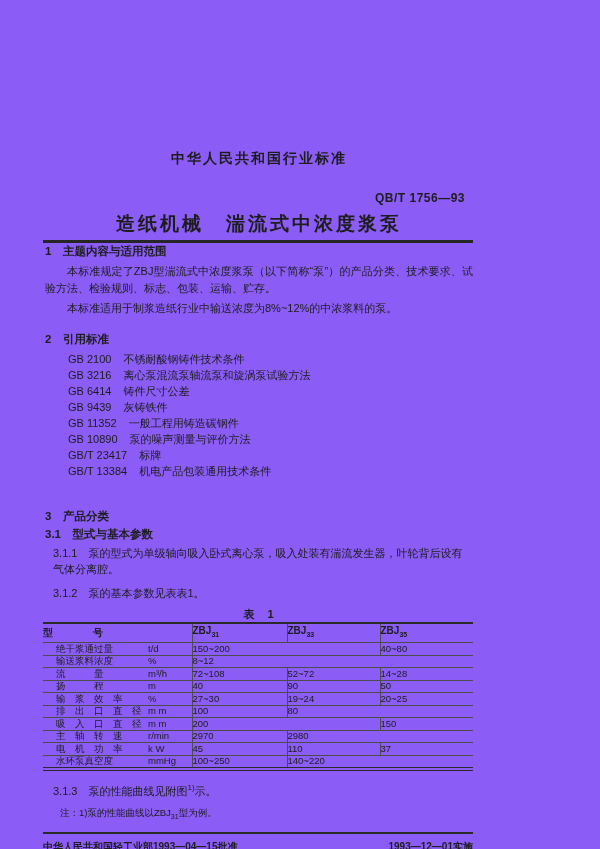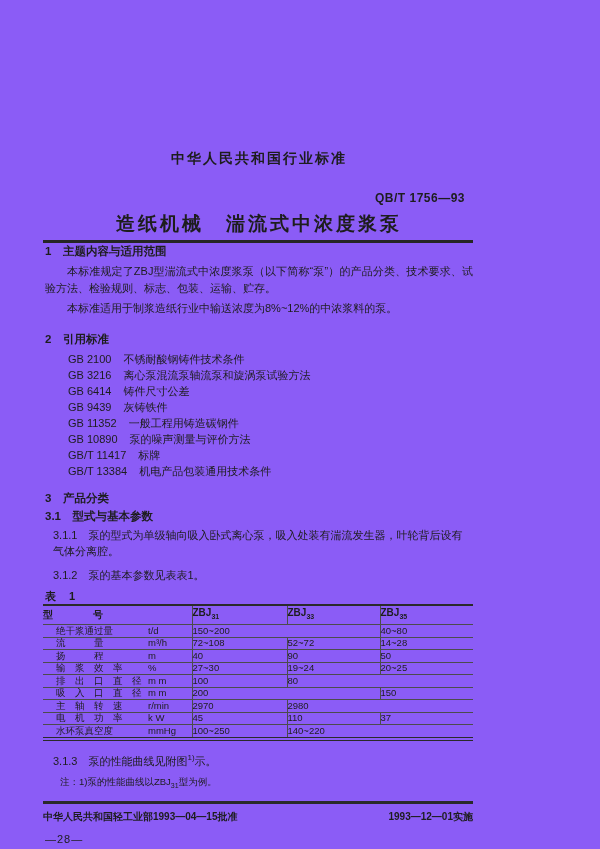--- a/index.html
+++ b/index.html
@@ -35,41 +35,41 @@
   }
   .title-rule{
     margin-top:6px;margin-left:-2px;width:430px;height:3px;
     background:#262626;
   }
   .sec-heading{
     font-size:11.5px;font-weight:bold;line-height:12px;
   }
   .m-sec1{margin-top:2px;}
   .m-sec2{margin-top:16px;}
-  .m-sec3{margin-top:13px;}
+  .m-sec3{margin-top:31px;}
   .m-sub31{margin-top:6px;}
   .para{
     font-size:11px;line-height:17px;margin:0;
     text-align:justify;
   }
   .indent{text-indent:2em;}
   .p1{margin-top:6px;}
   .p2{margin-top:3px;}
   .clause{font-size:11px;line-height:16px;margin:8px;}
   .c311{margin-top:5px;}
   .c312{margin-top:4px;}
   .c313{margin-top:9px;}
   .ref-list{margin-top:6px;}
   .ref-item{
     font-size:11px;line-height:16px;padding-left:23px;
   }
   .ref-code{display:inline-block;margin-right:12px;}
   .tbl-caption{
     margin-top:0;font-size:11px;font-weight:bold;
-    letter-spacing:1px;line-height:11px;
+    text-align:center;letter-spacing:1px;line-height:11px;
   }
   table.t1{
     margin-top:2px;margin-left:-2px;
     width:430px;
     border-collapse:collapse;
     border-top:2.5px solid #2a2a2a;
     border-bottom:4px double #2a2a2a;
   }
   table.t1 td{
     border-bottom:1px solid #4c4c4c;
@@ -122,21 +122,21 @@
     <p class="para indent p2">本标准适用于制浆造纸行业中输送浓度为8%~12%的中浓浆料的泵。</p>
 
     <div class="sec-heading m-sec2">2　引用标准</div>
     <div class="ref-list">
         <div class="ref-item"><span class="ref-code">GB 2100</span><span>不锈耐酸钢铸件技术条件</span></div>
         <div class="ref-item"><span class="ref-code">GB 3216</span><span>离心泵混流泵轴流泵和旋涡泵试验方法</span></div>
         <div class="ref-item"><span class="ref-code">GB 6414</span><span>铸件尺寸公差</span></div>
         <div class="ref-item"><span class="ref-code">GB 9439</span><span>灰铸铁件</span></div>
         <div class="ref-item"><span class="ref-code">GB 11352</span><span>一般工程用铸造碳钢件</span></div>
         <div class="ref-item"><span class="ref-code">GB 10890</span><span>泵的噪声测量与评价方法</span></div>
-        <div class="ref-item"><span class="ref-code">GB/T 11417</span><span>标牌</span></div>
+        <div class="ref-item"><span class="ref-code">GB/T 23417</span><span>标牌</span></div>
         <div class="ref-item"><span class="ref-code">GB/T 13384</span><span>机电产品包装通用技术条件</span></div>
       </div>
 
     <div class="sec-heading m-sec3">3　产品分类</div>
     <div class="sec-heading m-sub31">3.1　型式与基本参数</div>
     <p class="clause c311">3.1.1　泵的型式为单级轴向吸入卧式离心泵，吸入处装有湍流发生器，叶轮背后设有气体分离腔。</p>
     <p class="clause c312">3.1.2　泵的基本参数见表表1。</p>
 
     <div class="tbl-caption">表　1</div>
     <table class="t1">
@@ -154,20 +154,25 @@
             <td class="bl"><span>ZBJ</span><sub>33</sub></td>
             <td class="bl"><span>ZBJ</span><sub>35</sub></td>
           </tr>
           <tr>
             <td class="name">绝干浆通过量</td>
             <td>t/d</td>
             <td class="bl" colspan="2">150~200</td>
             <td class="bl" colspan="1">40~80</td>
           </tr>
           <tr>
+            <td class="name">输送浆料浓度</td>
+            <td>%</td>
+            <td class="bl" colspan="3">8~12</td>
+          </tr>
+          <tr>
             <td class="name">流　　　量</td>
             <td>m³/h</td>
             <td class="bl" colspan="1">72~108</td>
             <td class="bl" colspan="1">52~72</td>
             <td class="bl" colspan="1">14~28</td>
           </tr>
           <tr>
             <td class="name">扬　　　程</td>
             <td>m</td>
             <td class="bl" colspan="1">40</td>

